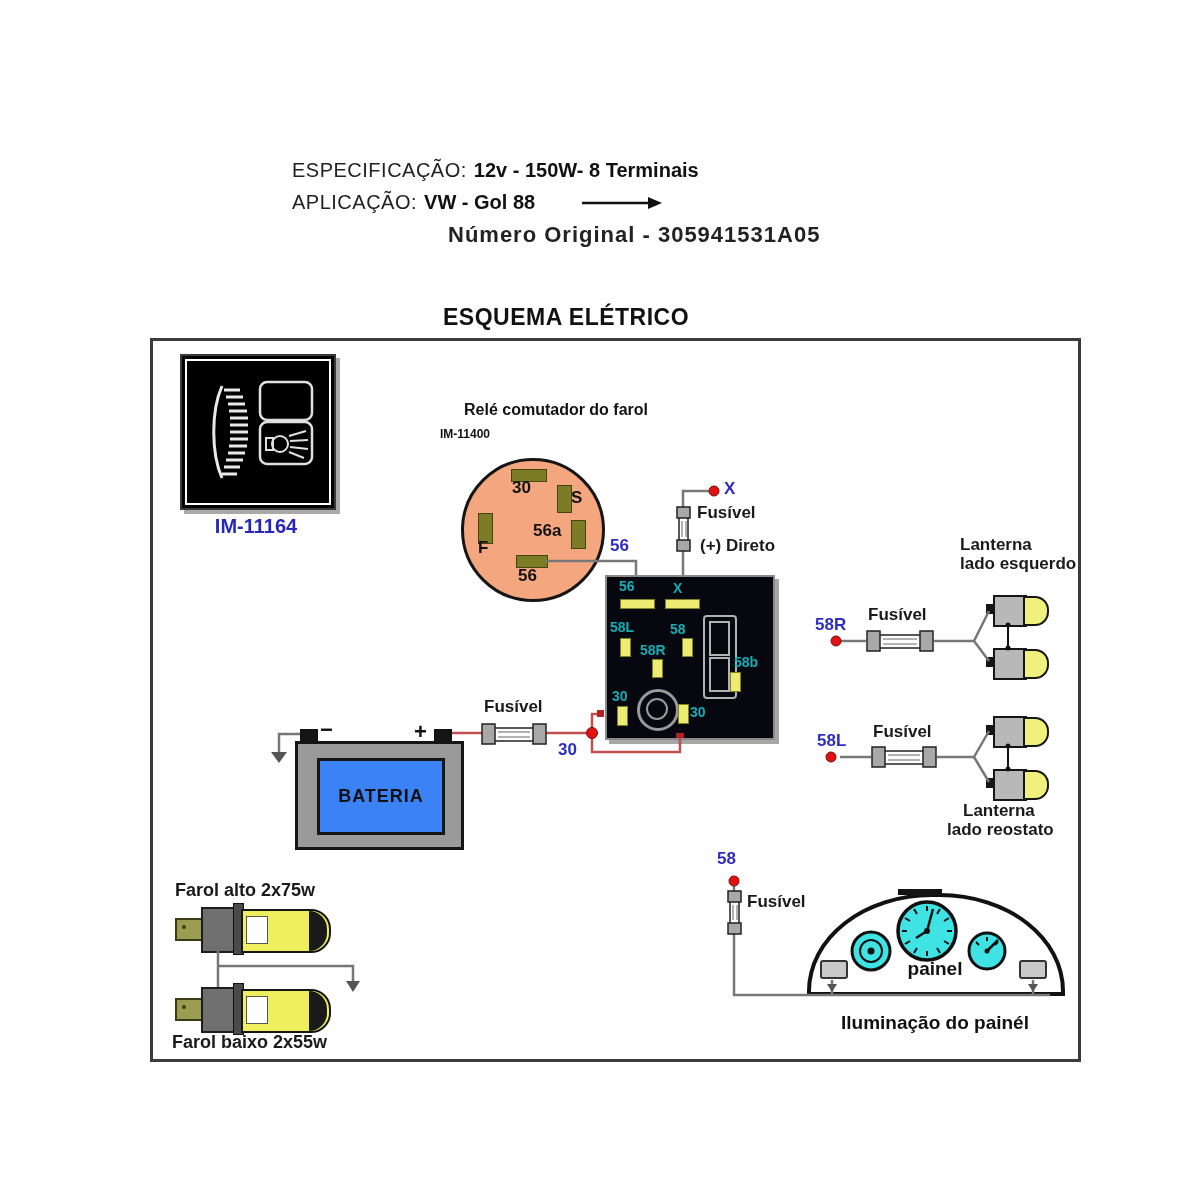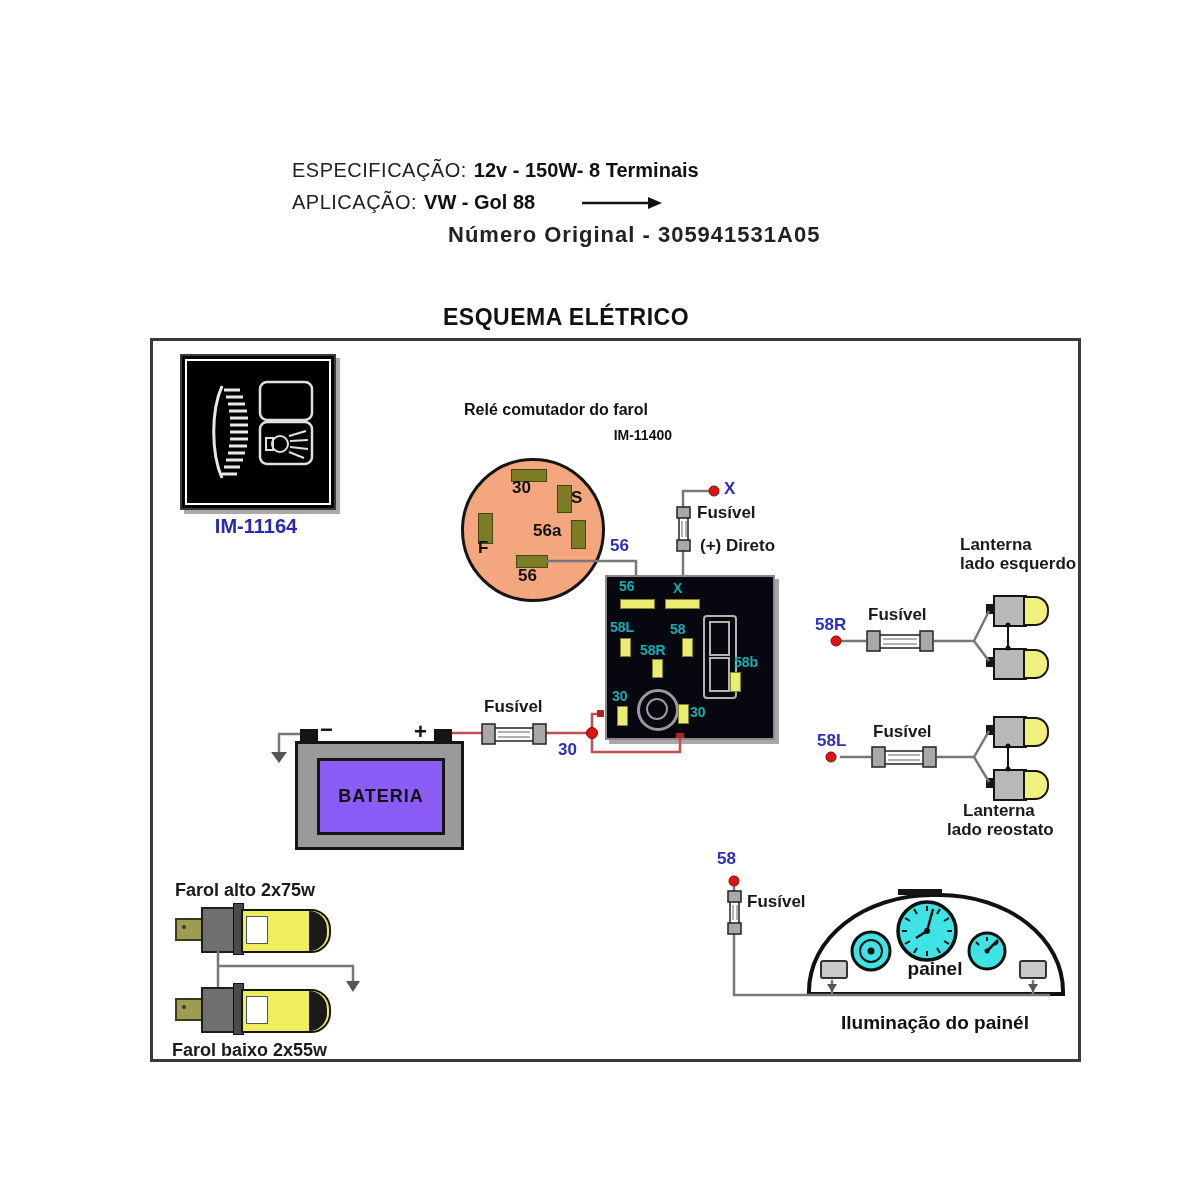--- a/index.html
+++ b/index.html
@@ -69,21 +69,21 @@
         <line x1="107" y1="80" x2="124" y2="75"></line>
         <line x1="108" y1="85" x2="126" y2="84"></line>
         <line x1="108" y1="91" x2="126" y2="93"></line>
         <line x1="107" y1="96" x2="122" y2="102"></line>
       </g>
     </svg>
   </div>
   <div class="abs b" style="left:180px;top:515px;width:152px;text-align:center;font-size:20px;color:#2828b8;">IM-11164</div>
 
   <div class="abs b" style="left:440px;top:401px;width:232px;text-align:center;font-size:16px;">Relé comutador do farol</div>
-  <div class="abs b" style="left:440px;top:427px;width:232px;text-align:right;font-size:14px;">IM-11400</div>
+  <div class="abs b" style="left:440px;top:427px;width:232px;text-align:left;font-size:12px;">IM-11400</div>
   <div class="abs" style="left:461px;top:458px;width:138px;height:138px;border-radius:50%;background:#f4a77e;border:3px solid #151515;"></div>
   <div class="obar" style="left:511px;top:469px;width:34px;height:11px;"></div>
   <div class="abs b" style="left:512px;top:478px;font-size:17px;">30</div>
   <div class="obar" style="left:557px;top:485px;width:13px;height:26px;"></div>
   <div class="abs b" style="left:571px;top:488px;font-size:17px;">S</div>
   <div class="obar" style="left:478px;top:513px;width:13px;height:29px;"></div>
   <div class="abs b" style="left:478px;top:538px;font-size:17px;">F</div>
   <div class="abs b" style="left:533px;top:521px;font-size:17px;">56a</div>
   <div class="obar" style="left:571px;top:520px;width:13px;height:27px;"></div>
   <div class="obar" style="left:516px;top:555px;width:30px;height:11px;"></div>
@@ -115,21 +115,21 @@
   <div class="abs" style="left:637px;top:689px;width:36px;height:36px;border:3px solid #9a9a9a;border-radius:50%;"></div>
   <div class="abs" style="left:646px;top:698px;width:18px;height:18px;border:2px solid #9a9a9a;border-radius:50%;"></div>
   <div class="bar" style="left:678px;top:704px;width:9px;height:18px;"></div>
   <div class="teal abs" style="left:690px;top:704px;">30</div>
 
   <div class="abs" style="left:300px;top:729px;width:18px;height:14px;background:#141414;"></div>
   <div class="abs b" style="left:320px;top:717px;font-size:22px;">−</div>
   <div class="abs" style="left:434px;top:729px;width:18px;height:14px;background:#141414;"></div>
   <div class="abs b" style="left:414px;top:719px;font-size:22px;">+</div>
   <div class="abs" style="left:295px;top:741px;width:163px;height:103px;background:#9a9a9a;border:3px solid #151515;"></div>
-  <div class="abs" style="left:317px;top:758px;width:122px;height:71px;background:#8b5cf6;border:3px solid #151515;display:flex;align-items:center;justify-content:center;">
+  <div class="abs" style="left:317px;top:758px;width:122px;height:71px;background:#3b82f6;border:3px solid #151515;display:flex;align-items:center;justify-content:center;">
     <span class="b" style="font-size:18px;letter-spacing:1px;">BATERIA</span>
   </div>
   <div class="flabel" style="left:484px;top:697px;">Fusível</div>
   <div class="nlabel" style="left:558px;top:740px;">30</div>
 
   <div class="flabel" style="left:960px;top:535px;">Lanterna</div>
   <div class="flabel" style="left:960px;top:554px;">lado esquerdo</div>
   <div class="nlabel" style="left:815px;top:615px;">58R</div>
   <div class="flabel" style="left:868px;top:605px;">Fusível</div>
 
@@ -160,21 +160,21 @@
   <div class="abs" style="left:309px;top:911px;width:18px;height:40px;background:#1a1a1a;border-radius:0 20px 20px 0;"></div>
   <div class="abs" style="left:246px;top:916px;width:20px;height:26px;background:#fff;border:1px solid #555;"></div>
 
   <div class="abs" style="left:175px;top:998px;width:25px;height:19px;background:#9c9c52;border:2px solid #3c3c14;"></div>
   <div class="abs" style="left:182px;top:1005px;width:4px;height:4px;background:#3c3c14;border-radius:50%;"></div>
   <div class="abs" style="left:201px;top:987px;width:33px;height:42px;background:#6f6f6f;border:2px solid #1d1d1d;"></div>
   <div class="abs" style="left:233px;top:983px;width:9px;height:50px;background:#4a4a4a;border:1px solid #111;"></div>
   <div class="abs" style="left:241px;top:989px;width:86px;height:40px;background:#efef5e;border:2px solid #151515;border-radius:0 20px 20px 0;"></div>
   <div class="abs" style="left:309px;top:991px;width:18px;height:40px;background:#1a1a1a;border-radius:0 20px 20px 0;"></div>
   <div class="abs" style="left:246px;top:996px;width:20px;height:26px;background:#fff;border:1px solid #555;"></div>
-  <div class="flabel" style="left:172px;top:1032px;font-size:18px;margin-top:8px;">Farol baixo 2x55w</div>
+  <div class="flabel" style="left:172px;top:1032px;font-size:18px;">Farol baixo 2x55w</div>
 
   <div class="nlabel" style="left:717px;top:849px;">58</div>
   <div class="flabel" style="left:747px;top:892px;">Fusível</div>
   <div class="abs" style="left:807px;top:893px;width:250px;height:95px;background:#fff;border:4px solid #111;border-radius:125px 125px 0 0/98px 98px 0 0;"></div>
   <div class="abs b" style="left:880px;top:958px;width:110px;text-align:center;font-size:19px;">painel</div>
   <div class="abs" style="left:820px;top:960px;width:24px;height:15px;background:#c9c9c9;border:2px solid #333;border-radius:3px;"></div>
   <div class="abs" style="left:1019px;top:960px;width:24px;height:15px;background:#c9c9c9;border:2px solid #333;border-radius:3px;"></div>
   <div class="abs b" style="left:820px;top:1012px;width:230px;text-align:center;font-size:19px;">Iluminação do painél</div>
 
   <svg class="abs" style="left:0;top:0;pointer-events:none;" width="1200" height="1200">

